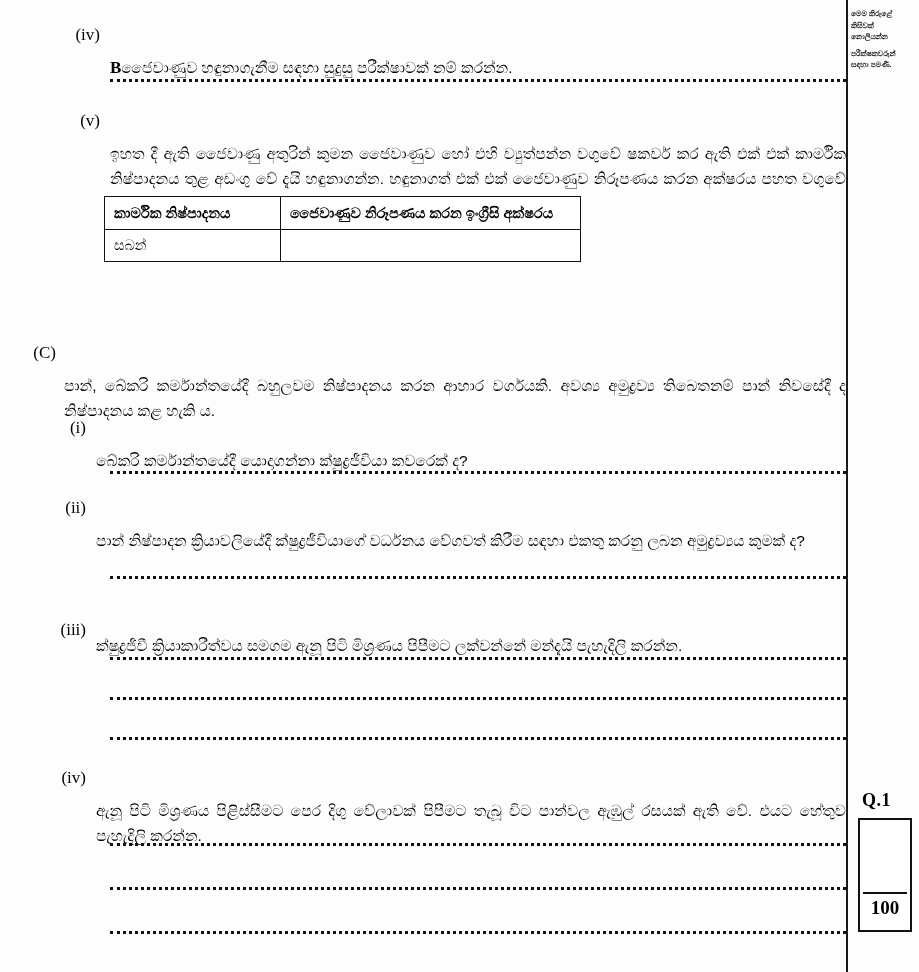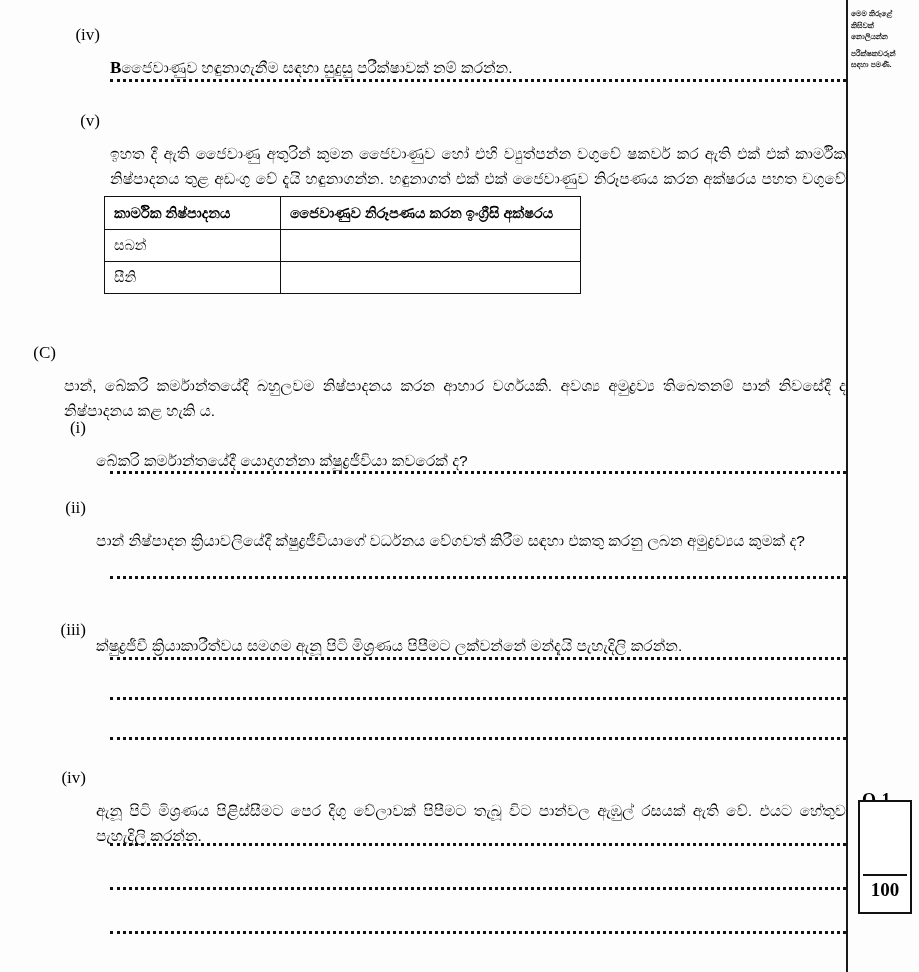--- a/index.html
+++ b/index.html
@@ -149,21 +149,21 @@
     top: 790px;
     font-family: "Liberation Serif", serif;
     font-weight: bold;
     font-size: 18px;
     letter-spacing: .5px;
     z-index: 4;
   }
   .marks-box {
     position: absolute;
     left: 858px;
-    top: 800px;
+    top: 818px;
     width: 50px;
     height: 110px;
     border: 2.5px solid #111;
     background: #ffffff;
     z-index: 4;
   }
   .marks-box .marks-divider {
     position: absolute;
     left: 3px;
     top: 72px;
@@ -223,24 +223,20 @@
         <tr>
           <th>කාර්මික නිෂ්පාදනය</th>
           <th>ජෛවාණුව නිරූපණය කරන ඉංග්‍රීසි අක්ෂරය</th>
         </tr>
       </thead>
       <tbody>
         <tr>
           <td>සබන්</td>
           <td></td>
         </tr>
-        <tr>
-          <td>සීනි</td>
-          <td></td>
-        </tr>
       </tbody>
     </table>
 
     <div class="qrow" style="left:14px; top:340px; width:832px;">
       <div class="marker" style="width:42px;">(C)</div>
       <div class="qbody" style="margin-left:8px; width:782px;">පාන්, බේකරි කර්මාන්තයේදී බහුලවම නිෂ්පාදනය කරන ආහාර වර්ගයකි. අවශ්‍ය අමුද්‍රව්‍ය තිබෙතනම් පාන් නිවසේදී ද නිෂ්පාදනය කළ හැකි ය.</div>
     </div>
 
     <div class="qrow" style="left:42px; top:415px; width:804px;">
       <div class="marker" style="width:44px;">(i)</div>

